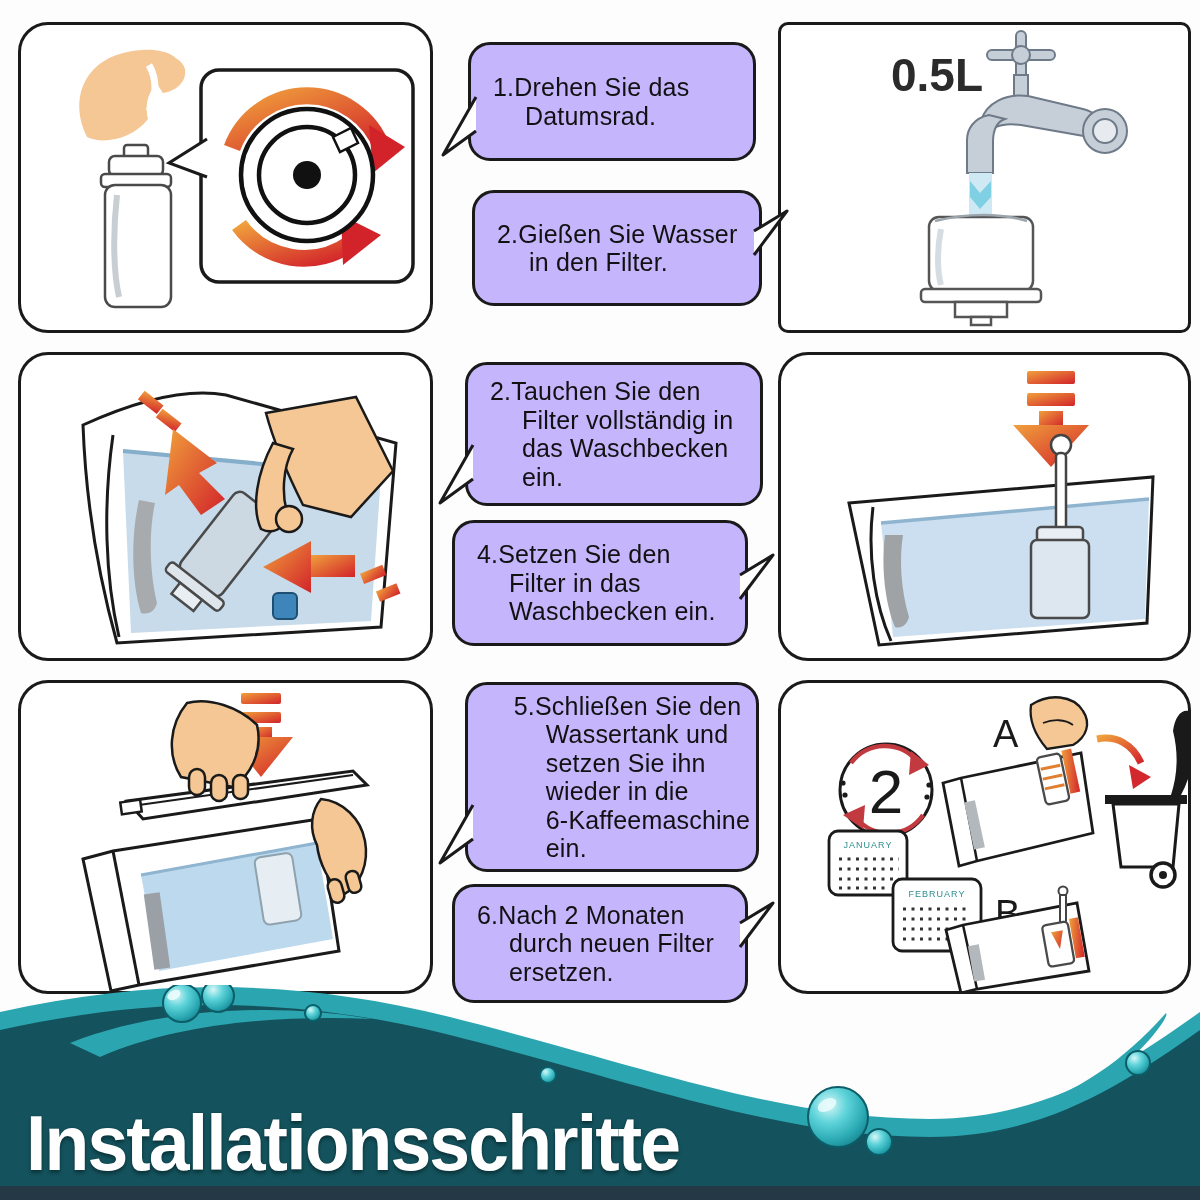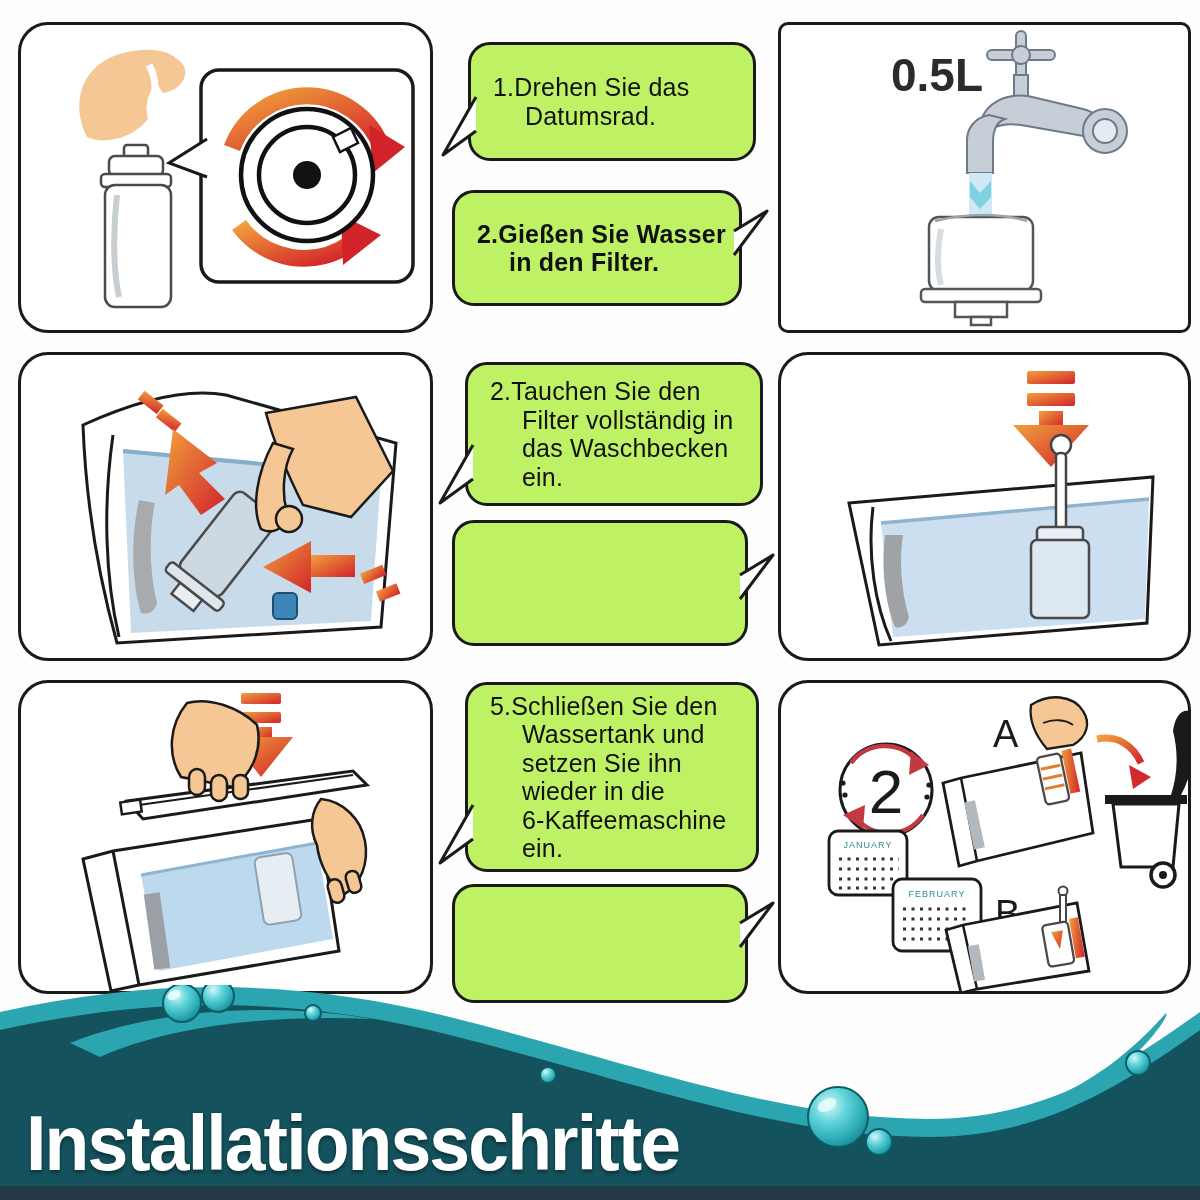--- a/index.html
+++ b/index.html
@@ -1,20 +1,20 @@
 <!DOCTYPE html>
 <html><head>
 <meta charset="utf-8">
 <style>
   html,body{margin:0;padding:0;background:#fff;}
   #stage{position:relative;width:1200px;height:1200px;background:#fdfdfd;overflow:hidden;
          font-family:"Liberation Sans", sans-serif;}
   .panel{position:absolute;background:#fff;border:3.5px solid #1a1a1a;border-radius:30px;z-index:1;}
   .panel svg{display:block;width:100%;height:100%;}
-  .bubble{position:absolute;background:#bef264;border:3px solid #1a1a1a;border-radius:22px;z-index:2;
+  .bubble{position:absolute;background:#c4b5fd;border:3px solid #1a1a1a;border-radius:22px;z-index:2;
           display:flex;align-items:center;}
   .bubble-text{white-space:pre;font-size:25px;line-height:1.14;color:#111;
                padding:4px 6px 4px 54px;text-indent:-32px;letter-spacing:0.2px;}
   .tail{position:absolute;width:40px;height:72px;overflow:visible;}
   .tail.left{left:-31px;}
   .tail.right{right:-31px;}
   #wave{position:absolute;left:0;top:985px;width:1200px;height:215px;z-index:5;}
   #title{position:absolute;left:26px;top:1098px;z-index:6;color:#fff;
          font-size:78px;font-weight:bold;letter-spacing:-2px;
          transform:scaleX(.94);transform-origin:left center;
@@ -278,21 +278,21 @@
   </div>
 
   <div class="bubble" style="left:468px;top:42px;width:282px;height:113px;">
     <svg class="tail left" style="top:44px;" viewBox="0 0 40 72">
       <path d="M 36,8 L 3,66 L 36,42" fill="#fff" stroke="#1a1a1a" stroke-width="3" stroke-linejoin="round"></path>
     </svg>
     <div class="bubble-text">1.Drehen Sie das
 Datumsrad.</div>
   </div>
 
-  <div class="bubble" style="left:452px;top:190px;width:284px;height:110px;font-weight:bold;">
+  <div class="bubble" style="left:472px;top:190px;width:284px;height:110px;">
     <svg class="tail right" style="top:12px;" viewBox="0 0 40 72">
       <path d="M 4,50 L 37,6 L 4,26" fill="#fff" stroke="#1a1a1a" stroke-width="3" stroke-linejoin="round"></path>
     </svg>
     <div class="bubble-text">2.Gießen Sie Wasser
 in den Filter.</div>
   </div>
 
   <div class="bubble" style="left:465px;top:362px;width:292px;height:138px;">
     <svg class="tail left" style="top:72px;" viewBox="0 0 40 72">
       <path d="M 36,8 L 3,66 L 36,42" fill="#fff" stroke="#1a1a1a" stroke-width="3" stroke-linejoin="round"></path>
@@ -300,38 +300,44 @@
     <div class="bubble-text">2.Tauchen Sie den
 Filter vollständig in
 das Waschbecken
 ein.</div>
   </div>
 
   <div class="bubble" style="left:452px;top:520px;width:290px;height:120px;">
     <svg class="tail right" style="top:26px;" viewBox="0 0 40 72">
       <path d="M 4,50 L 37,6 L 4,26" fill="#fff" stroke="#1a1a1a" stroke-width="3" stroke-linejoin="round"></path>
     </svg>
-  </div>
-
-  <div class="bubble" style="left:465px;top:682px;width:288px;height:184px;">
+    <div class="bubble-text">4.Setzen Sie den
+Filter in das
+Waschbecken ein.</div>
+  </div>
+
+  <div class="bubble" style="left:465px;top:682px;width:288px;height:184px;justify-content:flex-end;">
     <svg class="tail left" style="top:112px;" viewBox="0 0 40 72">
       <path d="M 36,8 L 3,66 L 36,42" fill="#fff" stroke="#1a1a1a" stroke-width="3" stroke-linejoin="round"></path>
     </svg>
     <div class="bubble-text">5.Schließen Sie den
 Wassertank und
 setzen Sie ihn
 wieder in die
 6-Kaffeemaschine
 ein.</div>
   </div>
 
   <div class="bubble" style="left:452px;top:884px;width:290px;height:113px;">
     <svg class="tail right" style="top:10px;" viewBox="0 0 40 72">
       <path d="M 4,50 L 37,6 L 4,26" fill="#fff" stroke="#1a1a1a" stroke-width="3" stroke-linejoin="round"></path>
     </svg>
+    <div class="bubble-text">6.Nach 2 Monaten
+durch neuen Filter
+ersetzen.</div>
   </div>
 
   <svg id="wave" viewBox="0 0 1200 215" preserveAspectRatio="none">
     <defs>
       <radialGradient id="bub" cx="0.35" cy="0.3" r="0.85">
         <stop offset="0" stop-color="#d8f6f7"></stop>
         <stop offset="0.35" stop-color="#5fd4da"></stop>
         <stop offset="0.7" stop-color="#2aa9b3"></stop>
         <stop offset="1" stop-color="#117582"></stop>
       </radialGradient>

